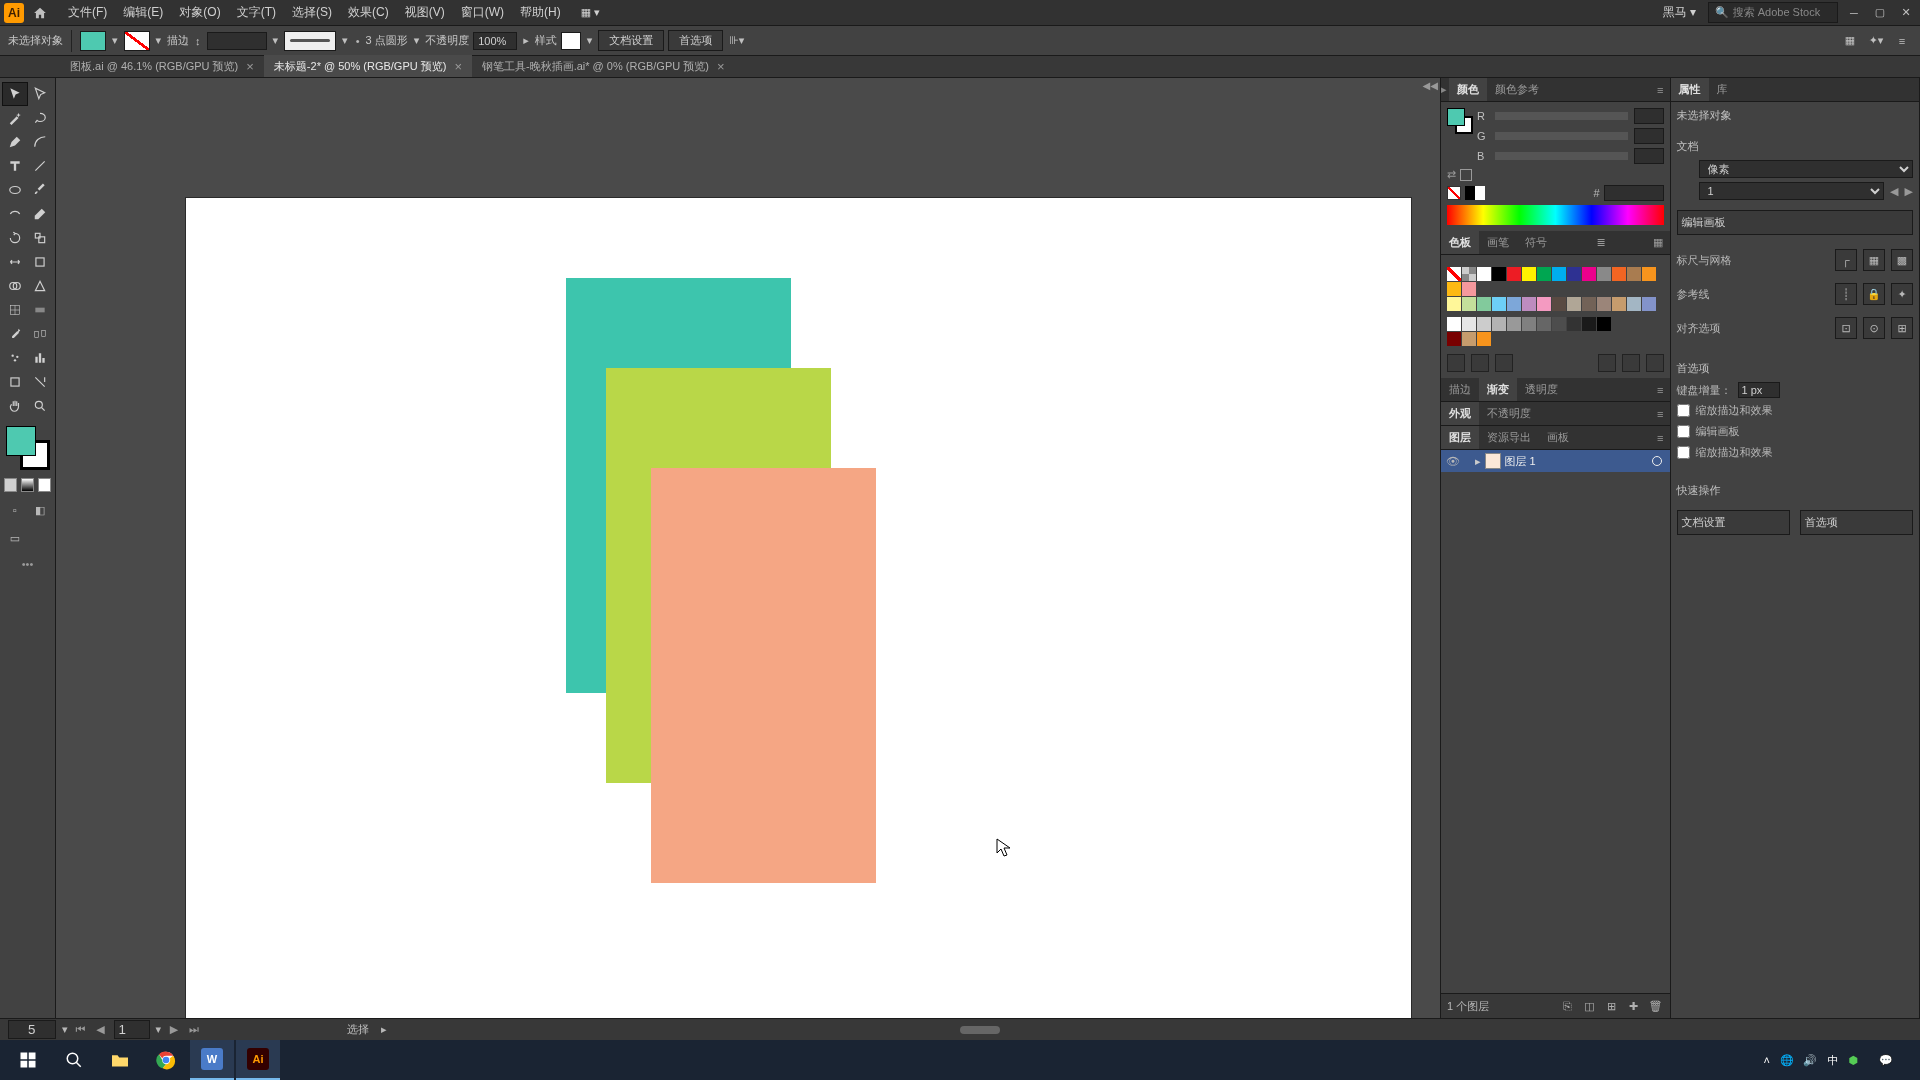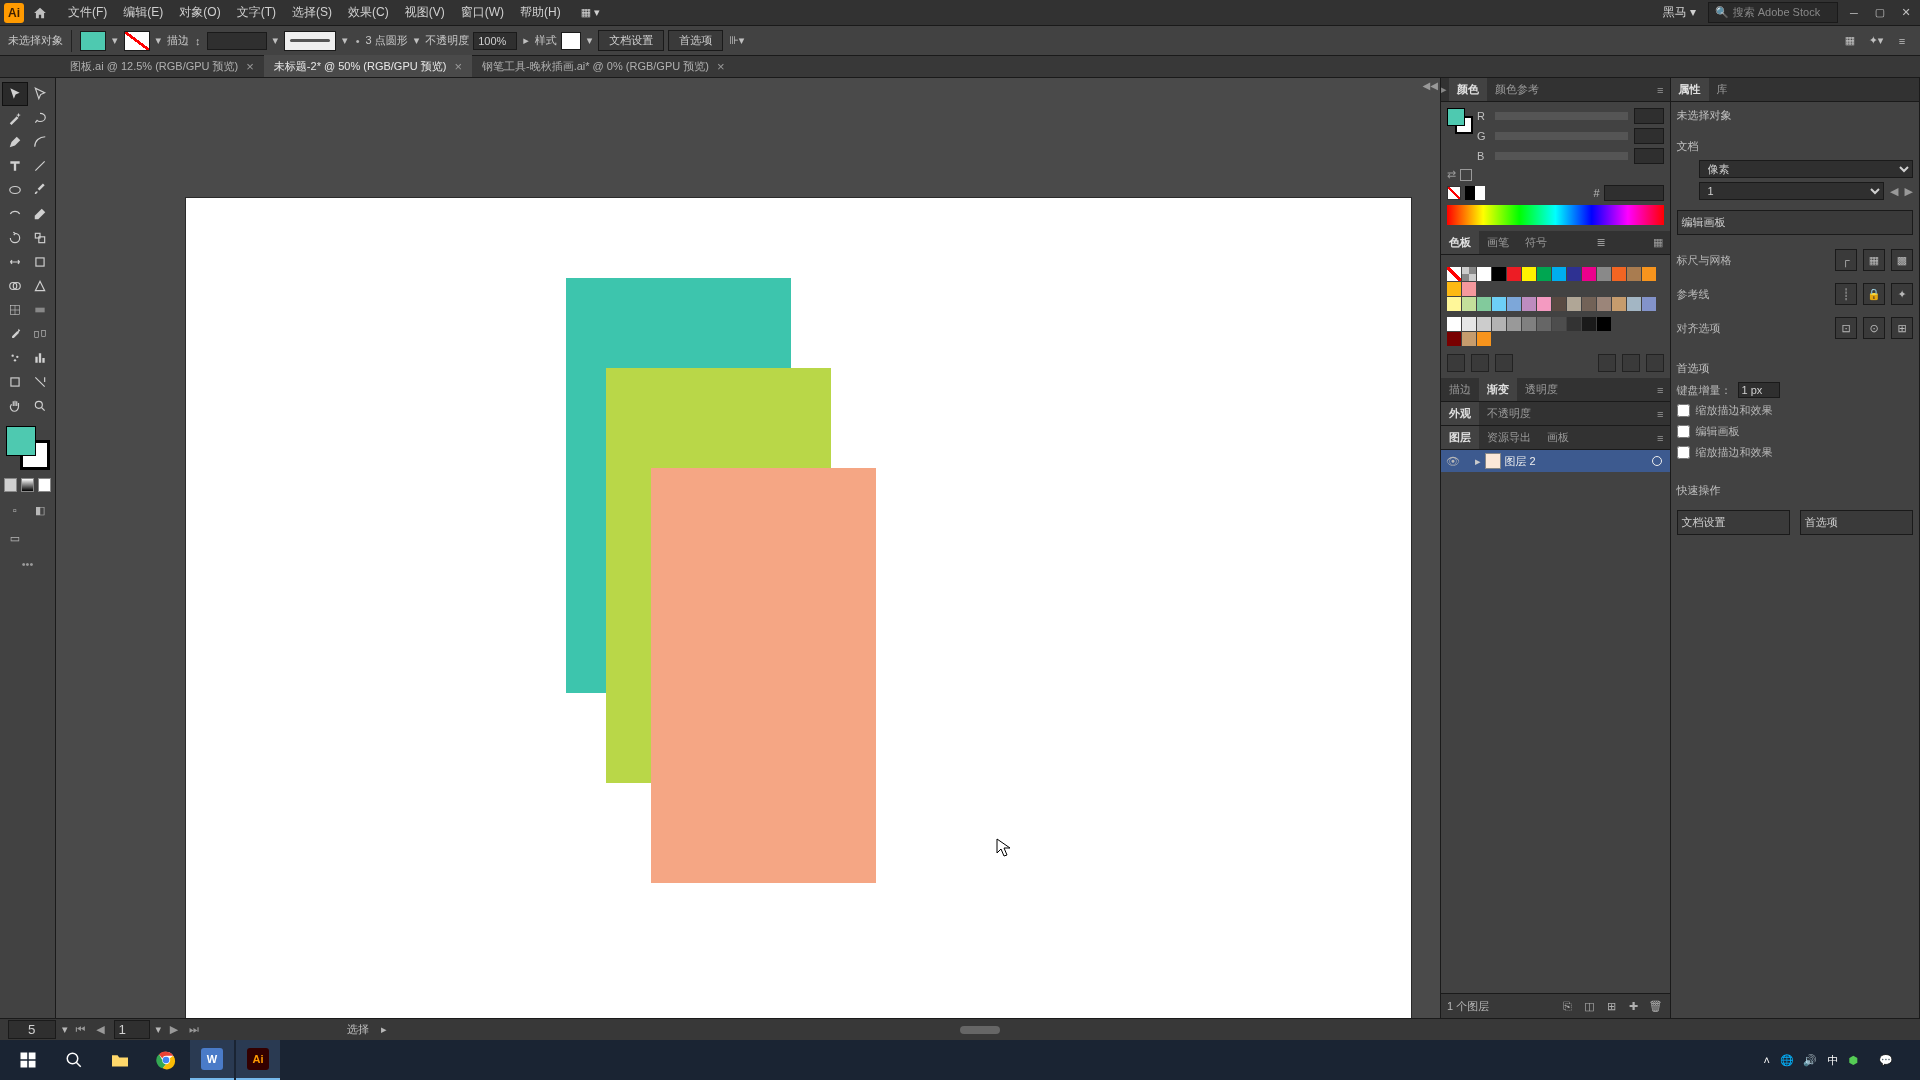--- a/index.html
+++ b/index.html
@@ -199,21 +199,21 @@
   <span class="caret">⊪▾</span>
   <div class="right-opts">
     <div class="small-ico">▦</div>
     <div class="small-ico">✦▾</div>
     <div class="small-ico">≡</div>
   </div>
 </div>
 
 <div class="tabbar">
   <div class="tab">
-    <span>图板.ai @ 12.5% (RGB/GPU 预览)</span>
+    <span>图板.ai @ 46.1% (RGB/GPU 预览)</span>
       <span class="close">×</span>
   </div>
   <div class="tab active">
     <span>未标题-2* @ 50% (RGB/GPU 预览)</span>
       <span class="close">×</span>
   </div>
   <div class="tab">
     <span>钢笔工具-晚秋插画.ai* @ 0% (RGB/GPU 预览)</span>
       <span class="close">×</span>
   </div>
@@ -572,21 +572,21 @@
         <div class="ptab">资源导出</div>
         <div class="ptab">画板</div>
         <div class="pmenu">≡</div>
       </div>
       <div class="layers-panel" style="display:flex;flex-direction:column;flex:1;">
         <div class="layer-row sel">
           <div class="eye">👁</div>
           <div style="width:14px"></div>
           <span style="color:#ccc;cursor:pointer">▸</span>
           <div class="thumb"></div>
-          <div class="lname">图层 2</div>
+          <div class="lname">图层 1</div>
           <div class="circ"></div>
         </div>
         <div class="filler"></div>
         <div class="footer">
           <span>1 个图层</span>
           <div class="spacer"></div>
           <div class="ico">⎘</div>
           <div class="ico">◫</div>
           <div class="ico">⊞</div>
           <div class="ico">✚</div>

